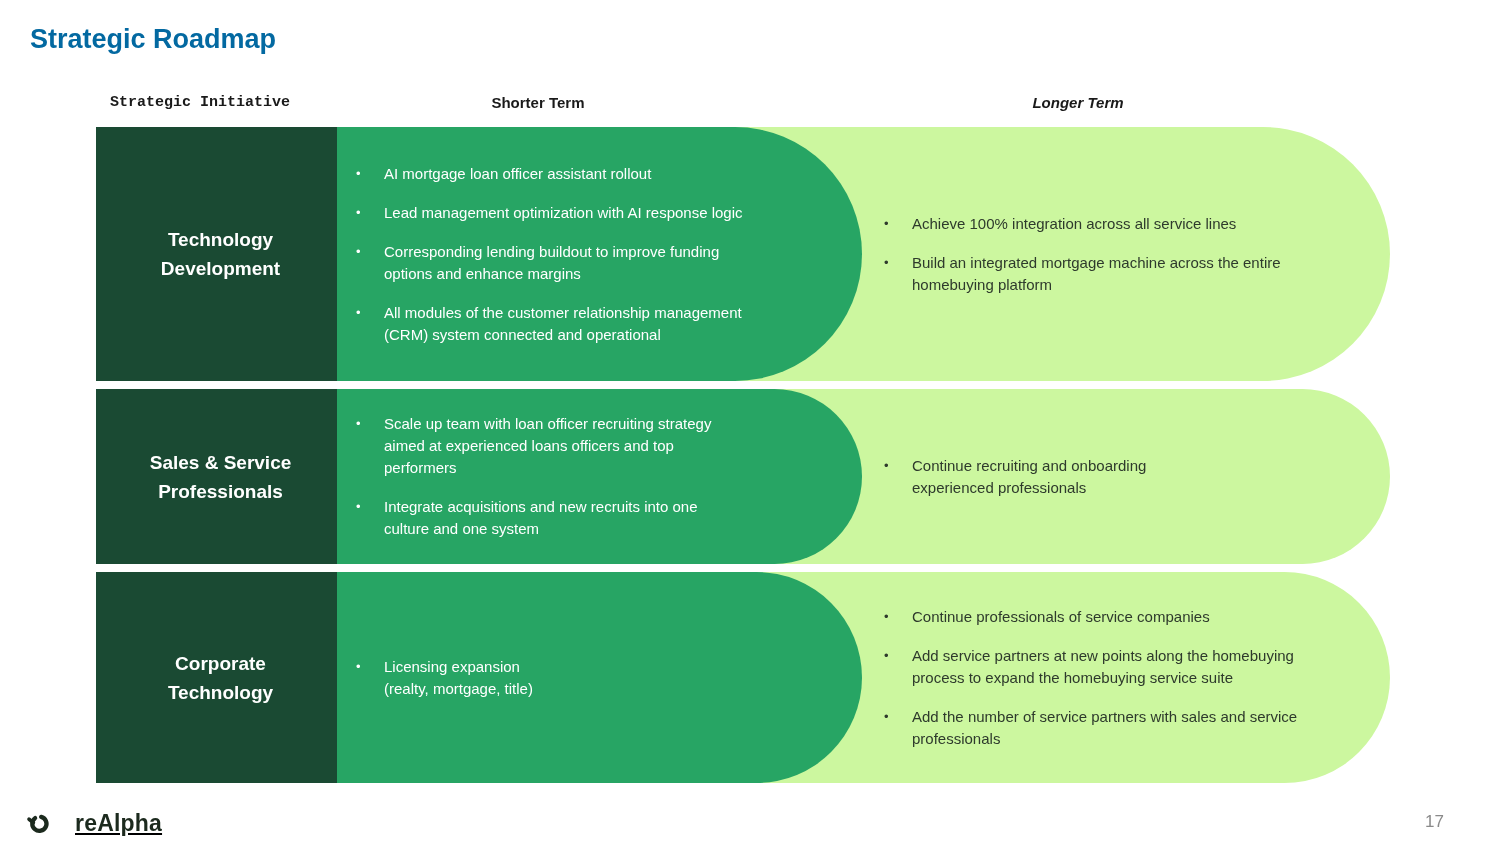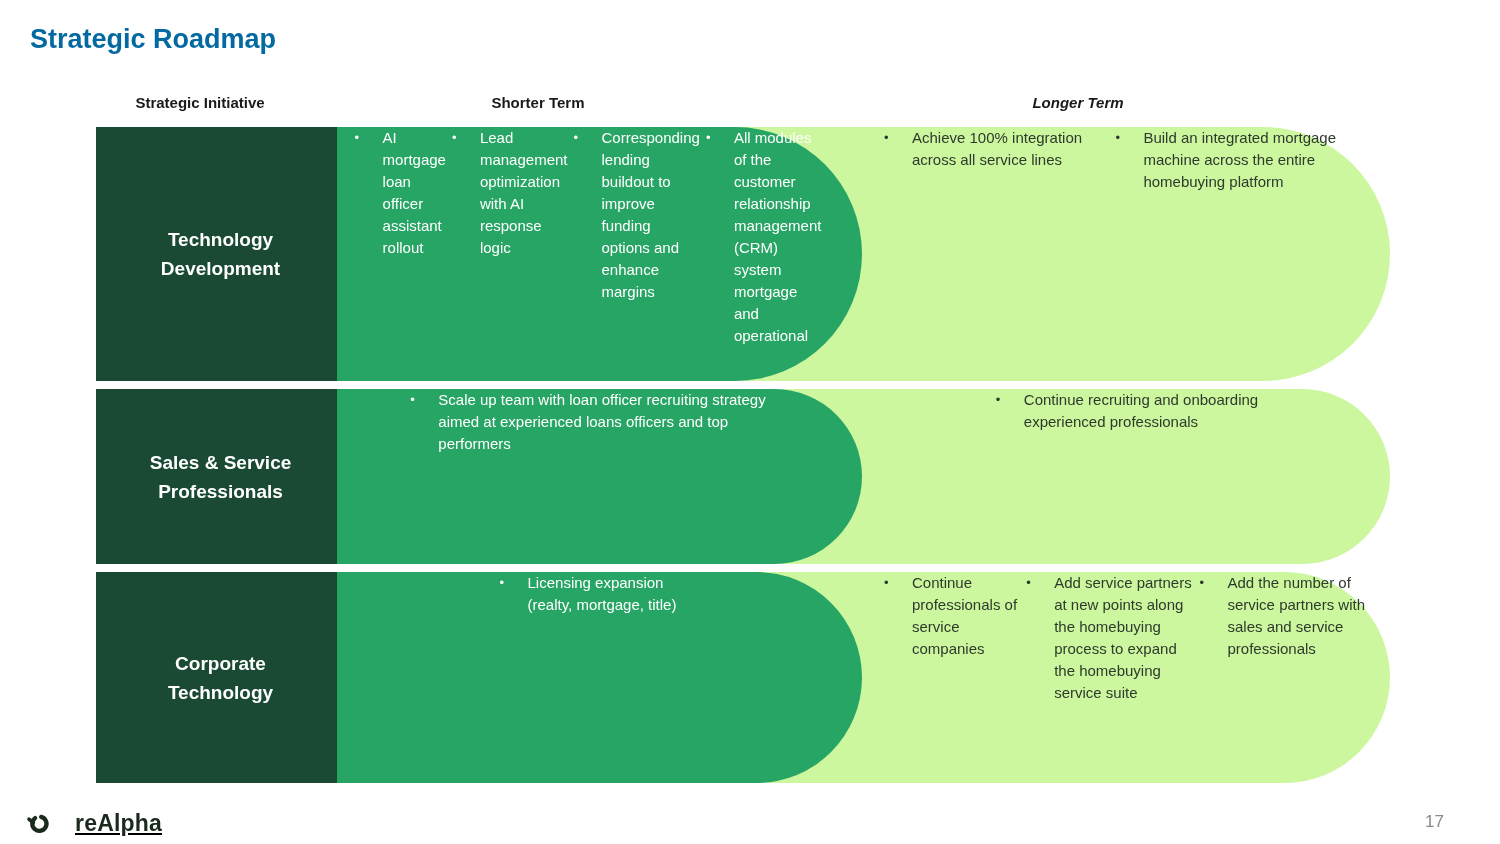--- a/index.html
+++ b/index.html
@@ -20,21 +20,21 @@
   }
   .slide-title{
     position:absolute;left:30px;top:24px;
     font-size:27px;font-weight:bold;color:#0369a1;
     letter-spacing:0;
   }
   .col-header{
     position:absolute;top:94px;width:200px;
     text-align:center;font-size:15px;font-weight:bold;color:#1a1a1a;
   }
-  .col-header.initiative{left:100px;}
+  .col-header.initiative{left:100px;font-family:Liberation Mono, monospace;}
   .col-header.shorter{left:438px;}
   .col-header.longer{left:978px;font-style:italic;}
 
   .row{position:absolute;left:0;width:1500px;}
   .row.r0{top:127px;height:254px;}
   .row.r1{top:389px;height:175px;}
   .row.r2{top:572px;height:211px;}
 
   .light-pill{
     position:absolute;top:0;bottom:0;
@@ -54,21 +54,21 @@
     background:var(--dark-green);
     display:flex;align-items:center;
     padding-left:24px;padding-right:16px;
   }
   .initiative-label{
     color:#ffffff;font-size:19px;font-weight:bold;line-height:29px;text-align:center;
   }
   ul.bullets{
     position:absolute;top:0;bottom:0;
     list-style:none;
-    display:flex;flex-direction:row;justify-content:center;
+    display:flex;flex-direction:column;justify-content:center;
   }
   ul.bullets li{
     position:relative;
     font-size:15px;line-height:22px;
     padding-left:34px;
     margin-bottom:17px;
     white-space:pre-line;
   }
   ul.bullets li:last-child{margin-bottom:0;}
   ul.bullets li::before{
@@ -110,39 +110,41 @@
     <div class="green-pill"></div>
     <div class="dark-box">
       <div class="initiative-label">Technology Development</div>
     </div>
     <ul class="bullets shorter-list">
         <li>AI mortgage loan officer assistant rollout</li>
         <li>Lead management optimization with AI response logic</li>
         <li>Corresponding lending buildout to improve funding
 options and enhance margins</li>
         <li>All modules of the customer relationship management
-(CRM) system mortgage and operational</li>
+(CRM) system connected and operational</li>
       </ul>
     <ul class="bullets longer-list">
         <li>Achieve 100% integration across all service lines</li>
         <li>Build an integrated mortgage machine across the entire
 homebuying platform</li>
       </ul>
   </div>
 
   <div class="row r1">
     <div class="light-pill"></div>
     <div class="green-pill"></div>
     <div class="dark-box">
       <div class="initiative-label">Sales &amp; Service Professionals</div>
     </div>
     <ul class="bullets shorter-list">
         <li>Scale up team with loan officer recruiting strategy
 aimed at experienced loans officers and top
 performers</li>
+        <li>Integrate acquisitions and new recruits into one
+culture and one system</li>
       </ul>
     <ul class="bullets longer-list">
         <li>Continue recruiting and onboarding
 experienced professionals</li>
       </ul>
   </div>
 
   <div class="row r2">
     <div class="light-pill"></div>
     <div class="green-pill"></div>

